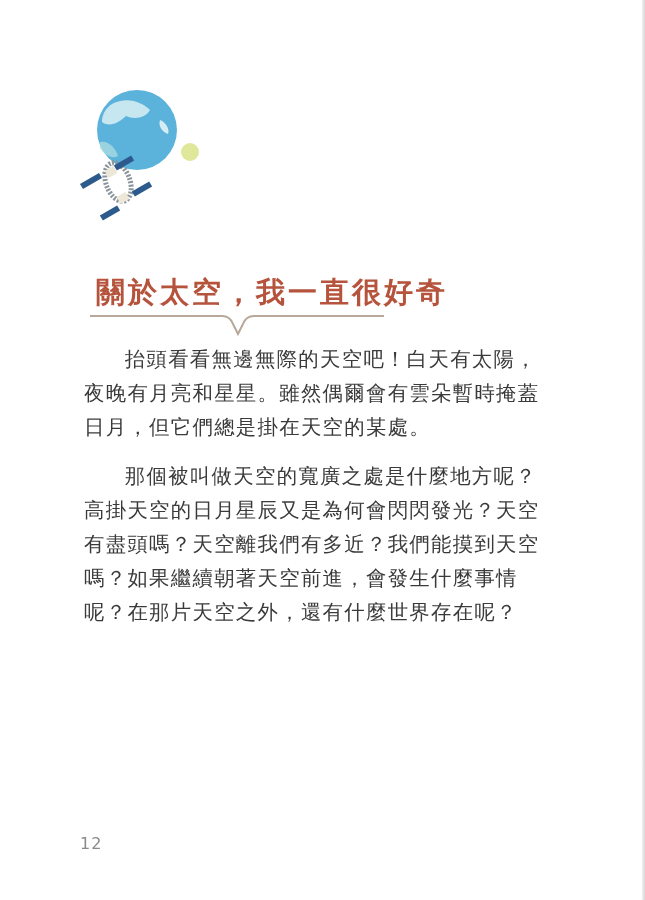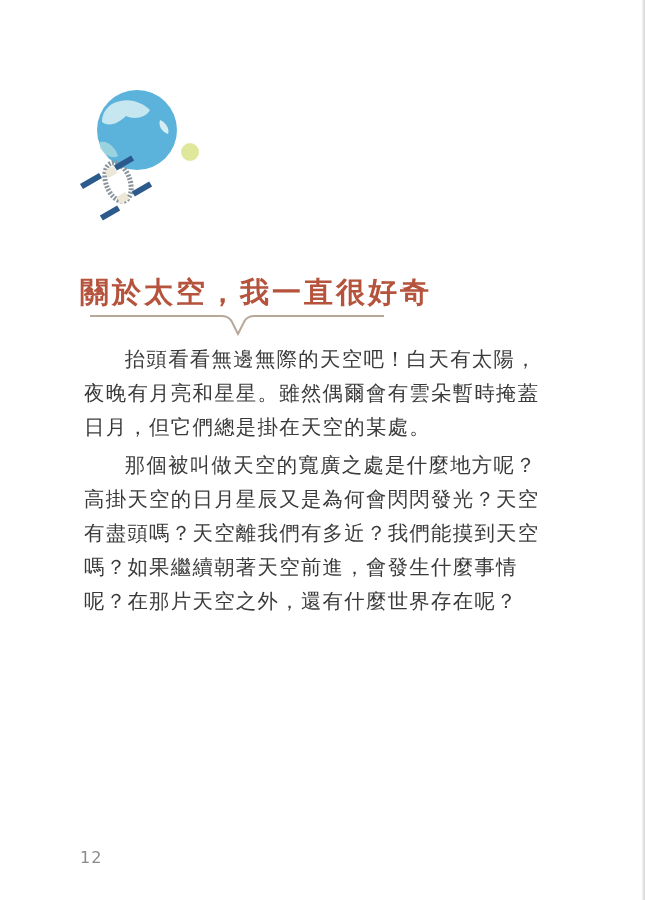--- a/index.html
+++ b/index.html
@@ -6,33 +6,33 @@
   body {
     width: 645px; height: 900px; background: #ffffff; position: relative; overflow: hidden;
     font-family: "DejaVu Sans", sans-serif;
   }
   .page-edge {
     position: absolute; right: 0; top: 0; width: 3px; height: 900px;
     background: linear-gradient(to right, #f2f2f2, #d6d6d6);
   }
   .illustration { position: absolute; left: 72px; top: 82px; width: 140px; height: 140px; }
   .title {
-    position: absolute; left: 80px; top: 274px;
+    position: absolute; left: 96px; top: 274px;
     font-size: 29px; font-weight: bold; color: #b5533c; letter-spacing: 3px;
     white-space: nowrap; line-height: 36px;
   }
   .title-rule { position: absolute; left: 90px; top: 312px; width: 294px; height: 24px; }
   .body-text {
     position: absolute; left: 84px; top: 342px; width: 470px;
     font-size: 20.4px; color: #3a3a3a; line-height: 34px; letter-spacing: 1.3px;
   }
   .body-text p { margin: 0 0 0 0; text-indent: 2em; }
-  .body-text p + p { margin-top: 4px; }
+  .body-text p + p { margin-top: 15px; }
   .page-number {
-    position: absolute; left: 80px; top: 834px; font-size: 16px; color: #8a8a8a; letter-spacing: 1px; margin-top: 14px;
+    position: absolute; left: 80px; top: 834px; font-size: 16px; color: #8a8a8a; letter-spacing: 1px;
   }
 </style>
 </head>
 <body>
 
 <div class="page-edge"></div>
 
 <div class="illustration">
   <svg width="140" height="140" viewBox="0 0 140 140">
     <g>

